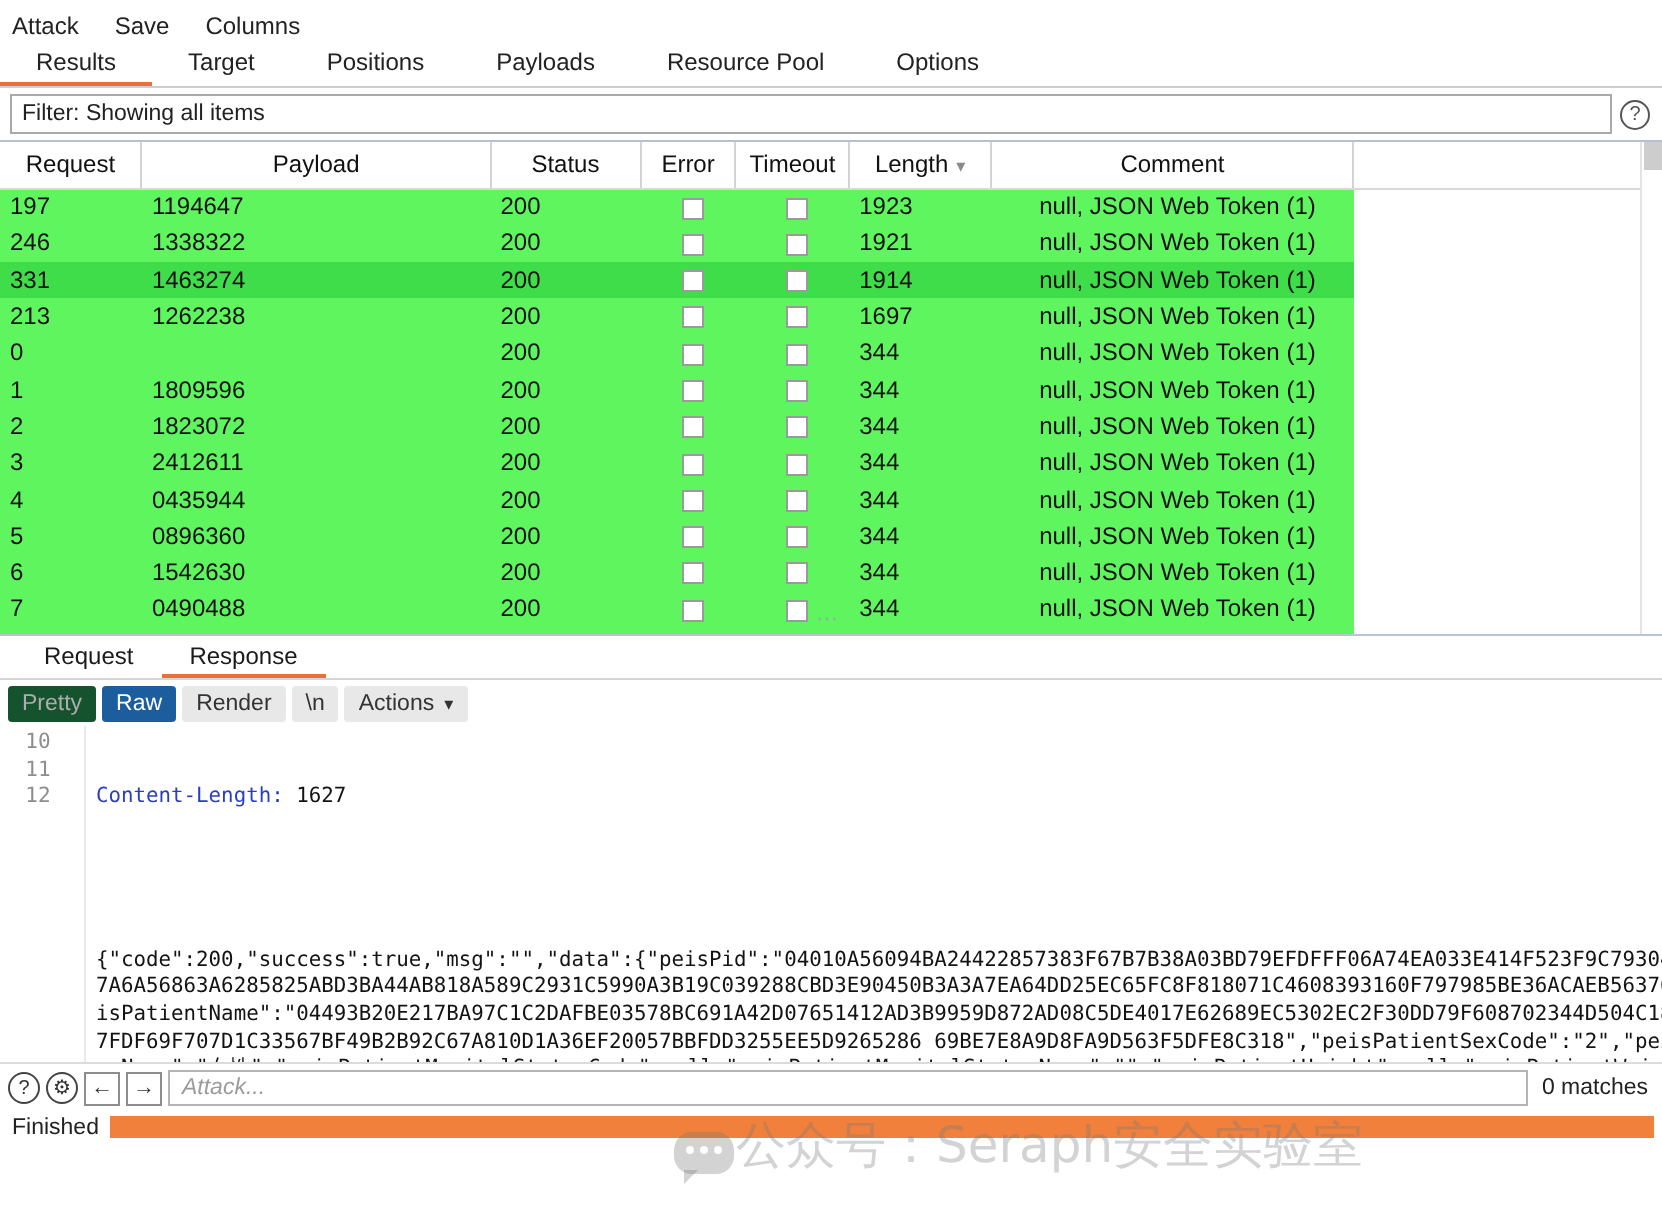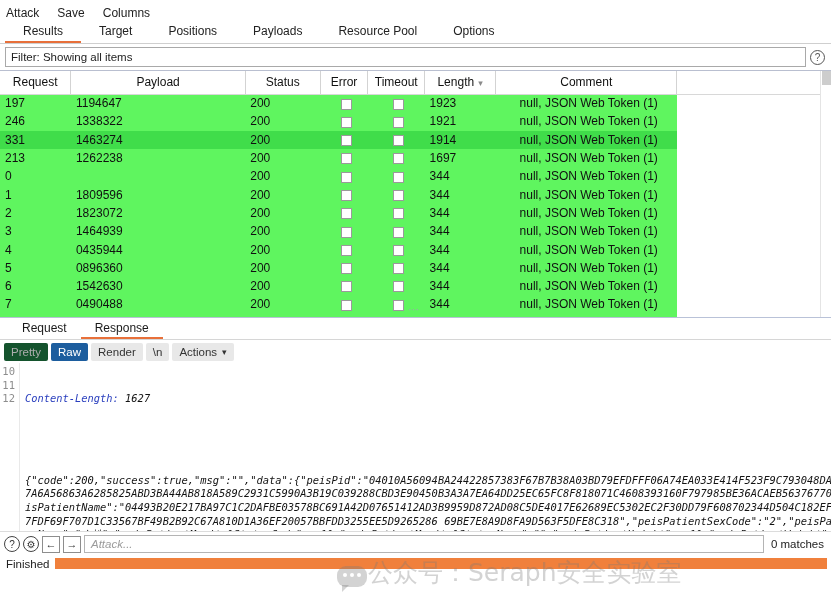--- a/index.html
+++ b/index.html
@@ -25,21 +25,21 @@
   }
   .menubar span { font-size: 12px; color: #222; }
 
   
   .tabstrip {
     height: 24px;
     display: flex;
     align-items: stretch;
     border-bottom: 1px solid #cfcfcf;
     background: #ffffff;
-    padding-left: 5px;
+    padding-left: 0;
   }
   .tab {
     padding: 0 18px;
     display: flex; align-items: center;
     font-size: 12px;
     color: #222;
     border-bottom: 2px solid transparent;
     white-space: nowrap;
   }
   .tab.active { border-bottom-color: #e8703a; }
@@ -188,41 +188,41 @@
   
   .bodywrap {
     height: 168px;
     display: flex;
     background: #fff;
     overflow: hidden;
     font-family: "DejaVu Sans Mono", monospace;
     position: relative;
   }
   .gutter {
-    width: 20px;
+    width: 43px;
     flex: none;
-    text-align: right;
+    text-align: center;
     padding-right: 4px;
     padding-top: 2px;
     font-size: 10.5px;
     color: #8d8d8d;
     line-height: 13.6px;
     border-right: 1px solid #e9e9e9;
   }
   .code {
     flex: 1;
     padding: 2px 0 0 5px;
     font-size: 10.4px;
     line-height: 13.6px;
     color: #131313;
     white-space: pre;
     overflow: hidden;
   }
   .code .hk { color: #2a3fbe; }
-  .code .wrapline { display: block; font-style: italic; }
+  .code .wrapline { display: block; }
 
   
   .wm {
     position: absolute;
     left: 368px; top: 556px;
     font-size: 25px;
     color: rgba(120,120,120,0.33);
     white-space: nowrap;
     pointer-events: none;
     font-family: "DejaVu Sans", sans-serif;
@@ -429,21 +429,21 @@
           <td class="c-pl">1823072</td>
           <td class="c-status">200</td>
           <td class="c-err"><span class="cbox"></span></td>
           <td class="c-to"><span class="cbox"></span></td>
           <td class="c-len">344</td>
           <td class="c-cmt">null, JSON Web Token (1)</td>
           <td class="blankcol"></td>
         </tr>
         <tr class="row">
           <td class="c-req">3</td>
-          <td class="c-pl">1464939</td>
+          <td class="c-pl">2412611</td>
           <td class="c-status">200</td>
           <td class="c-err"><span class="cbox"></span></td>
           <td class="c-to"><span class="cbox"></span></td>
           <td class="c-len">344</td>
           <td class="c-cmt">null, JSON Web Token (1)</td>
           <td class="blankcol"></td>
         </tr>
         <tr class="row">
           <td class="c-req">4</td>
           <td class="c-pl">0435944</td>

